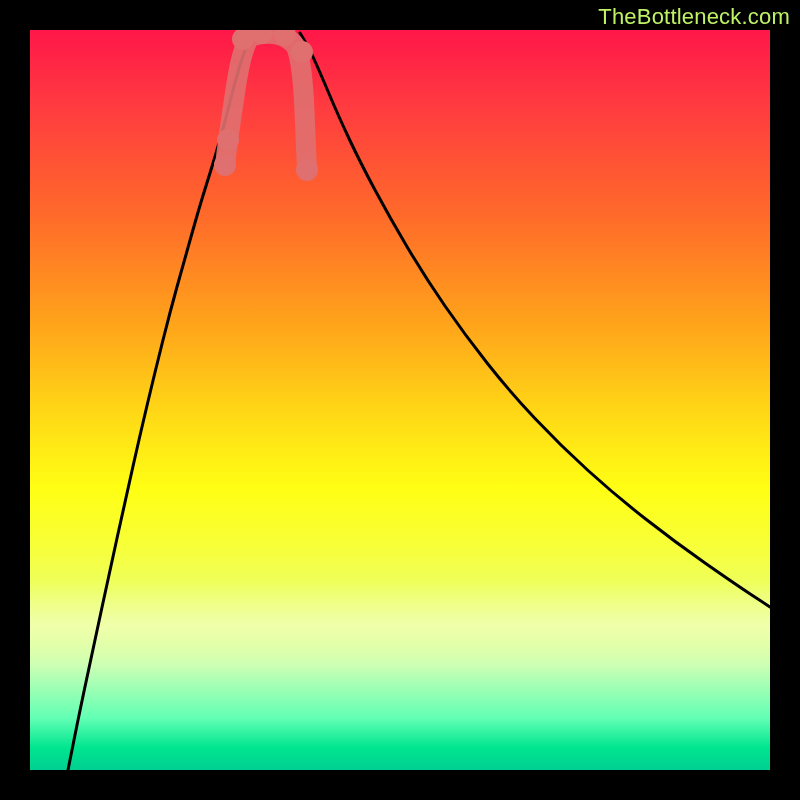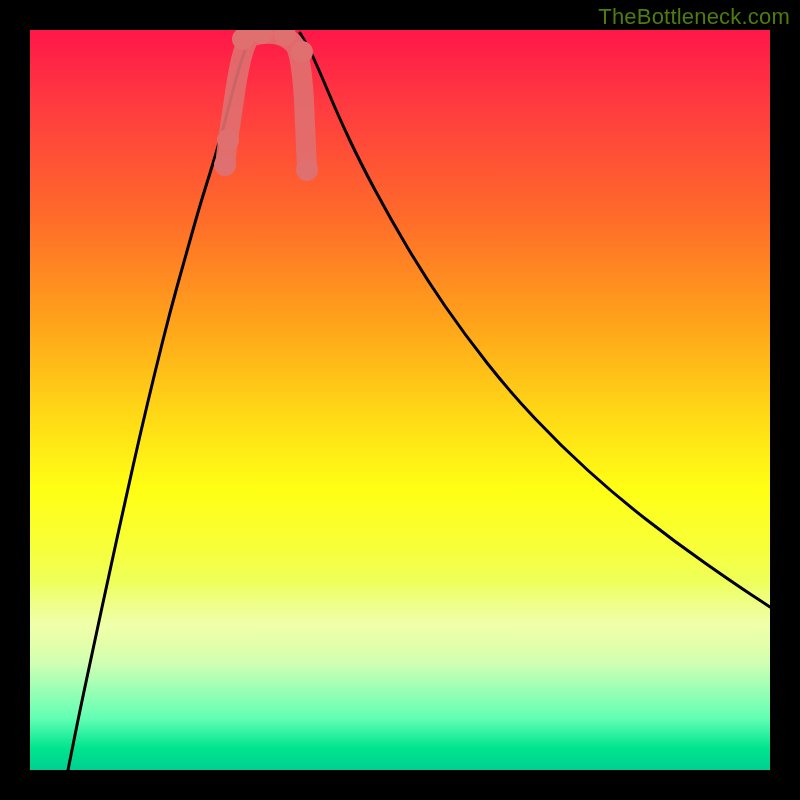--- a/index.html
+++ b/index.html
@@ -61,21 +61,21 @@
       rgba(255,255,180,0.0) 100%
     );
     pointer-events: none;
   }
   .watermark {
     position: absolute;
     top: 4px;
     right: 10px;
     font-size: 22px;
     font-weight: 500;
-    color: #4d7c0f;
+    color: #bef264;
     letter-spacing: 0.2px;
     user-select: none;
   }
   svg {
     position: absolute;
     inset: 0;
   }
 </style>
 </head>
 <body>

